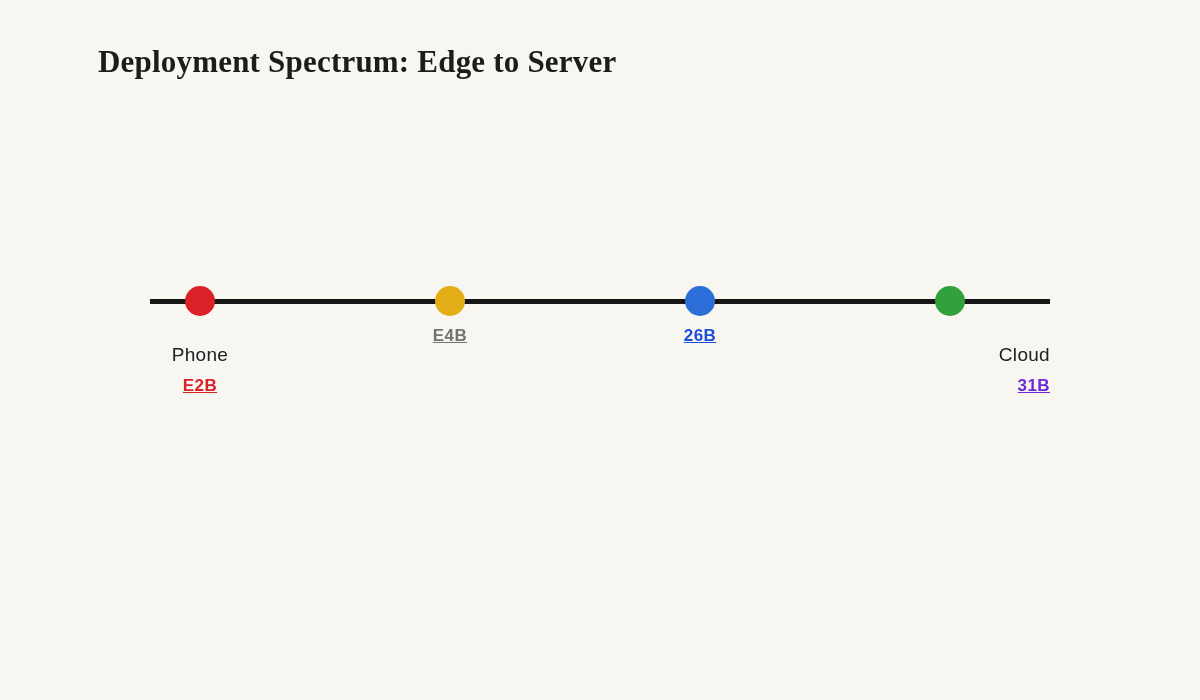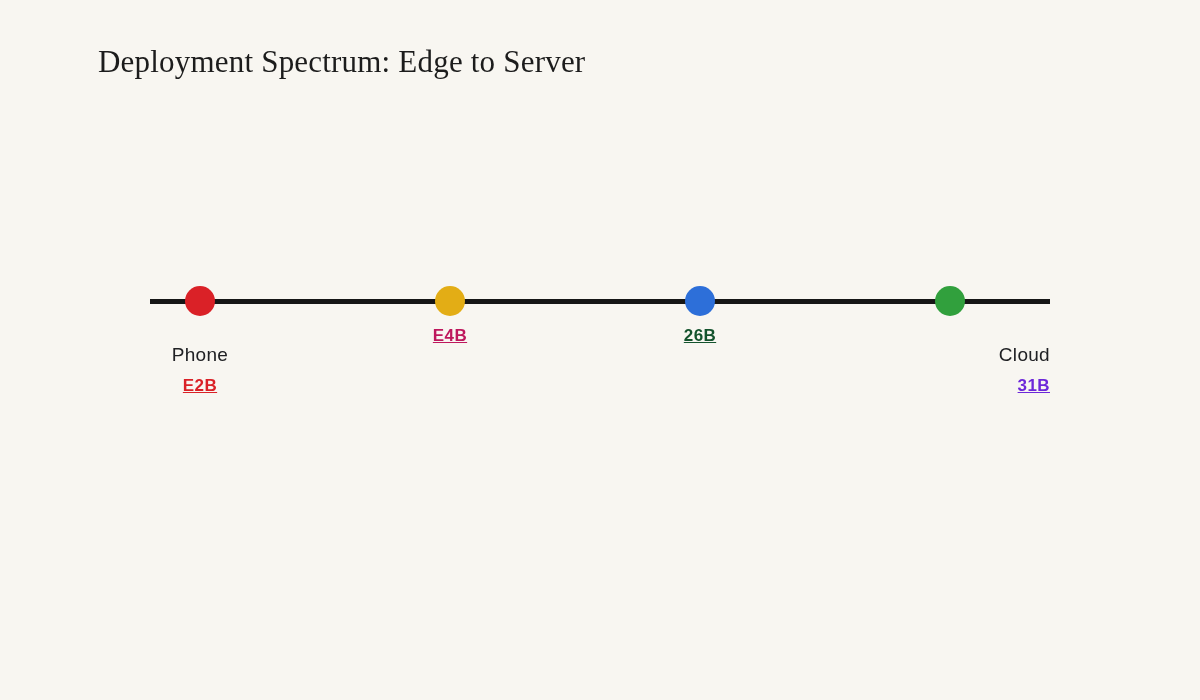--- a/index.html
+++ b/index.html
@@ -13,21 +13,21 @@
     background: #f8f6f1;
     overflow: hidden;
     font-family: "Liberation Sans", sans-serif;
   }
   .title {
     position: absolute;
     left: 98px;
     top: 44px;
     font-family: "Liberation Serif", "DejaVu Serif", serif;
     font-size: 31px;
-    font-weight: 400;
+    font-weight: 700;
     letter-spacing: 0.2px;
     color: #1c1c1c;
     white-space: nowrap;
   }
   .spectrum-line {
     position: absolute;
     left: 150px;
     top: 299px;
     width: 900px;
     height: 5px;
@@ -70,26 +70,26 @@
   <div class="spectrum-line" style="background: rgb(22, 22, 22);"></div>
 
   <div class="station" style="left:100px;">
     <div class="station-dot" style="background: rgb(218, 33, 39);"></div>
     <div class="station-name">Phone</div>
     <div class="station-value" style="color: rgb(218, 33, 39);">E2B</div>
   </div>
 
   <div class="station" style="left:350px;">
     <div class="station-dot" style="background: rgb(227, 173, 21);"></div>
-    <div class="station-value" style="color: #be185d;">E4B</div>
+    <div class="station-value" style="color: #737373;">E4B</div>
   </div>
 
   <div class="station" style="left:600px;">
     <div class="station-dot" style="background: rgb(45, 111, 217);"></div>
-    <div class="station-value" style="color: #14532d;">26B</div>
+    <div class="station-value" style="color: #1d4ed8;">26B</div>
   </div>
 
   <div class="station" style="left:850px;text-align:right;">
     <div class="station-dot" style="background: rgb(49, 160, 61);"></div>
     <div class="station-name">Cloud</div>
     <div class="station-value" style="color: #6d28d9;">31B</div>
   </div>
 
 </div>
 

